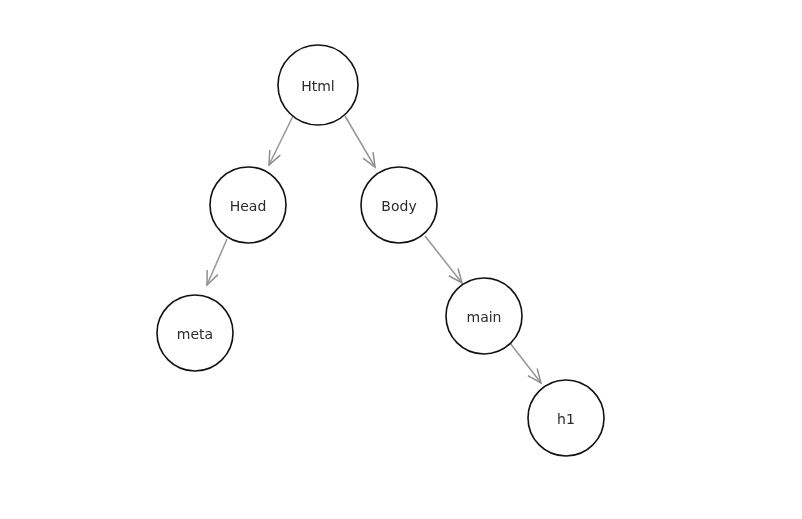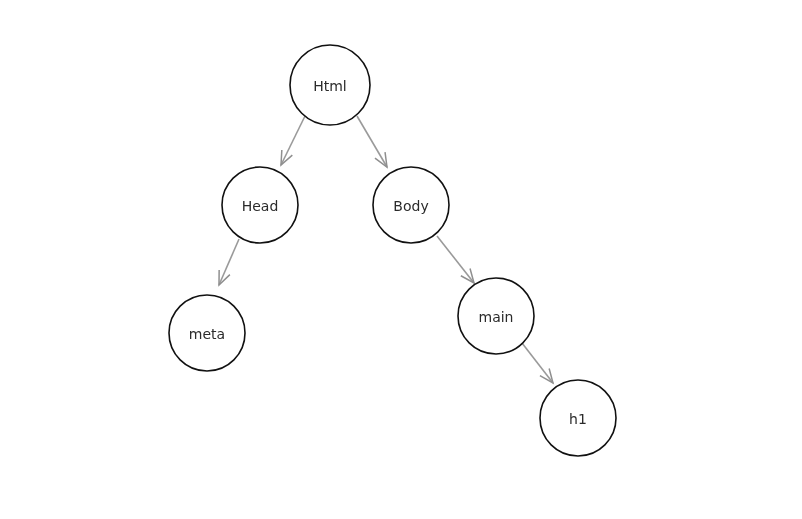--- a/index.html
+++ b/index.html
@@ -11,21 +11,20 @@
     width: 802px;
     height: 519px;
     font-family: "DejaVu Sans", "Liberation Sans", sans-serif;
     overflow: hidden;
   }
   #canvas-wrap {
     position: relative;
     width: 668px;
     height: 519px;
     background: #ffffff;
-    margin-left: 12px;
   }
   #graph-svg {
     position: absolute;
     top: 0;
     left: 0;
     width: 802px;
     height: 519px;
     display: block;
   }
   .node-circle {

